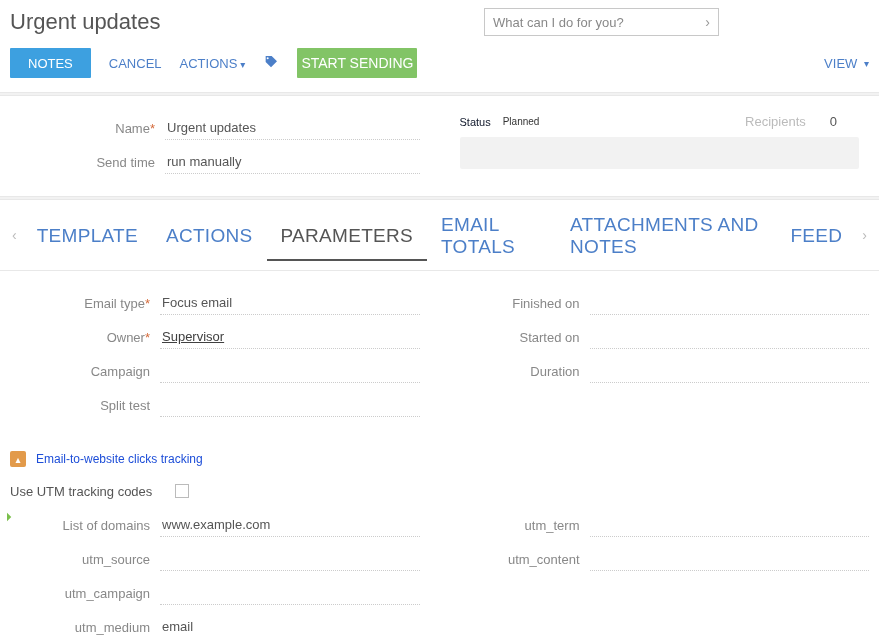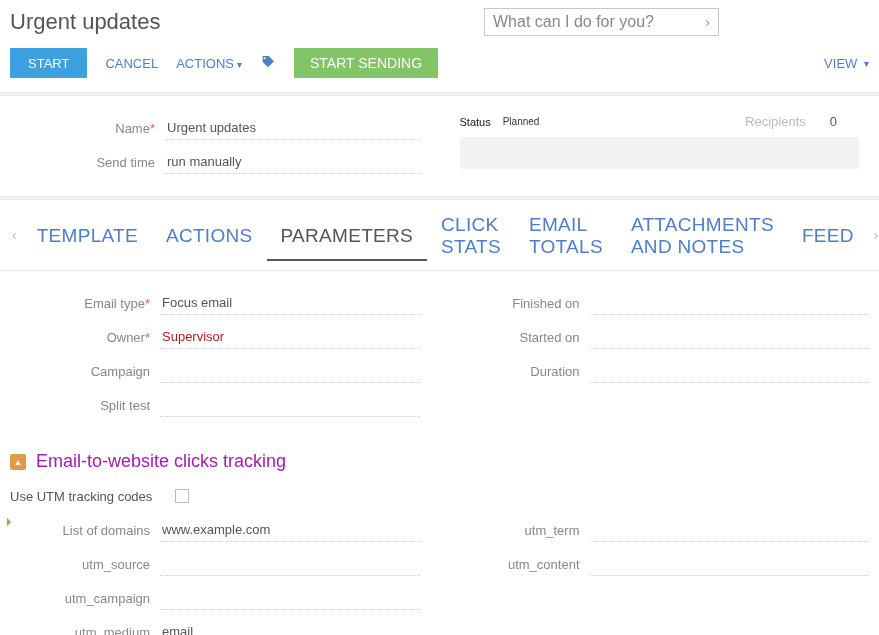--- a/index.html
+++ b/index.html
@@ -25,40 +25,40 @@
     width: 235px;
     height: 28px;
     border: 1px solid #c8c8c8;
     display: flex;
     align-items: center;
     padding: 0 8px;
     color: #999;
     background: #fff;
     margin-right: 150px;
   }
-  .search-box .ph { flex: 1; color: #888; font-size: 16px; }
+  .search-box .ph { flex: 1; color: #888; font-size: 13px; }
   .search-box .chev { color: #999; font-size: 14px; }
   .toolbar {
     display: flex;
     align-items: center;
     padding: 8px 10px 14px 10px;
     gap: 18px;
   }
   .btn {
     height: 30px;
     padding: 0 14px;
     display: inline-flex;
     align-items: center;
     font-size: 13px;
     border: none;
     cursor: pointer;
     border-radius: 1px;
   }
   .btn-save { background: #3da0e0; color: #fff; padding: 0 18px; }
-  .btn-start { background: #82c466; color: #fff; padding: 0 16px; font-size: 14px; }
+  .btn-start { background: #82c466; color: #fff; padding: 0 4px; font-size: 14px; }
   .link { color: #4c7fc8; cursor: pointer; font-size: 13px; }
   .actions-caret { margin-left: 3px; font-size: 10px; color: #4c7fc8; }
   .tag-icon { color: #4c7fc8; font-size: 15px; }
   .toolbar-spacer { flex: 1; }
   .view-link { color: #4c7fc8; font-size: 13px; display: inline-flex; align-items: center; }
   .divider {
     height: 4px;
     background: #f2f2f2;
     border-top: 1px solid #e8e8e8;
     border-bottom: 1px solid #e8e8e8;
@@ -84,21 +84,21 @@
   }
   .field-label.sm { width: 150px; }
   .req { color: #d46a3a; }
   .field-value {
     flex: 1;
     color: #555;
     border-bottom: 1px dotted #ccc;
     padding: 4px 2px;
     min-height: 24px;
   }
-  .field-value.link-val { color: #b91c1c; }
+  .field-value.link-val { color: #404040; text-decoration: underline; }
   .status-row {
     display: flex;
     align-items: center;
     gap: 12px;
   }
   .status-lbl { color: #0f172a; font-size: 11px; }
   .status-val { color: #333; font-size: 10px; width: 120px;}
   .recip-lbl { color: #bbb; font-size: 13px; margin-left: auto;}
   .recip-val { color: #555; margin-left: 12px; margin-right: 22px; }
   .grey-bar {
@@ -150,21 +150,21 @@
     width: 16px;
     height: 16px;
     background: #e29a4a;
     border-radius: 2px;
     color: #fff;
     display: inline-flex;
     align-items: center;
     justify-content: center;
     font-size: 10px;
   }
-  .section-title { color: #a21caf; font-size: 18px; }
+  .section-title { color: #1d4ed8; font-size: 12px; }
   .check-row {
     display: flex;
     align-items: center;
     gap: 20px;
     min-height: 28px;
   }
   .checkbox {
     width: 14px;
     height: 14px;
     border: 1px solid #bbb;
@@ -194,21 +194,21 @@
 
 <div class="header-row">
   <div class="page-title">Urgent updates</div>
   <div class="search-box">
     <span class="ph">What can I do for you?</span>
     <span class="chev">›</span>
   </div>
 </div>
 
 <div class="toolbar">
-  <button class="btn btn-save">START</button>
+  <button class="btn btn-save">NOTES</button>
   <span class="link">CANCEL</span>
   <span class="link">
     <span>ACTIONS</span><span class="actions-caret">▾</span>
   </span>
   <span class="tag-icon">
     <svg width="16" height="16" viewBox="0 0 24 24" fill="#4c7fc8">
         <path d="M21 11l-8-8H4v9l8 8 9-9zM7 8a1.5 1.5 0 110-3 1.5 1.5 0 010 3z"></path>
       </svg>
   </span>
   <button class="btn btn-start">START SENDING</button>
@@ -242,21 +242,20 @@
   </div>
 </div>
 
 <div class="divider"></div>
 
 <div class="tab-bar">
   <span class="tab-nav-arrow">‹</span>
   <div class="tab">TEMPLATE</div>
   <div class="tab">ACTIONS</div>
   <div class="tab active">PARAMETERS</div>
-  <div class="tab">CLICK STATS</div>
   <div class="tab">EMAIL TOTALS</div>
   <div class="tab">ATTACHMENTS AND NOTES</div>
   <div class="tab">FEED</div>
   <div class="spacer"></div>
   <span class="tab-nav-arrow">›</span>
 </div>
 
 <div class="params-body">
   <div class="two-col">
     <div class="col">

